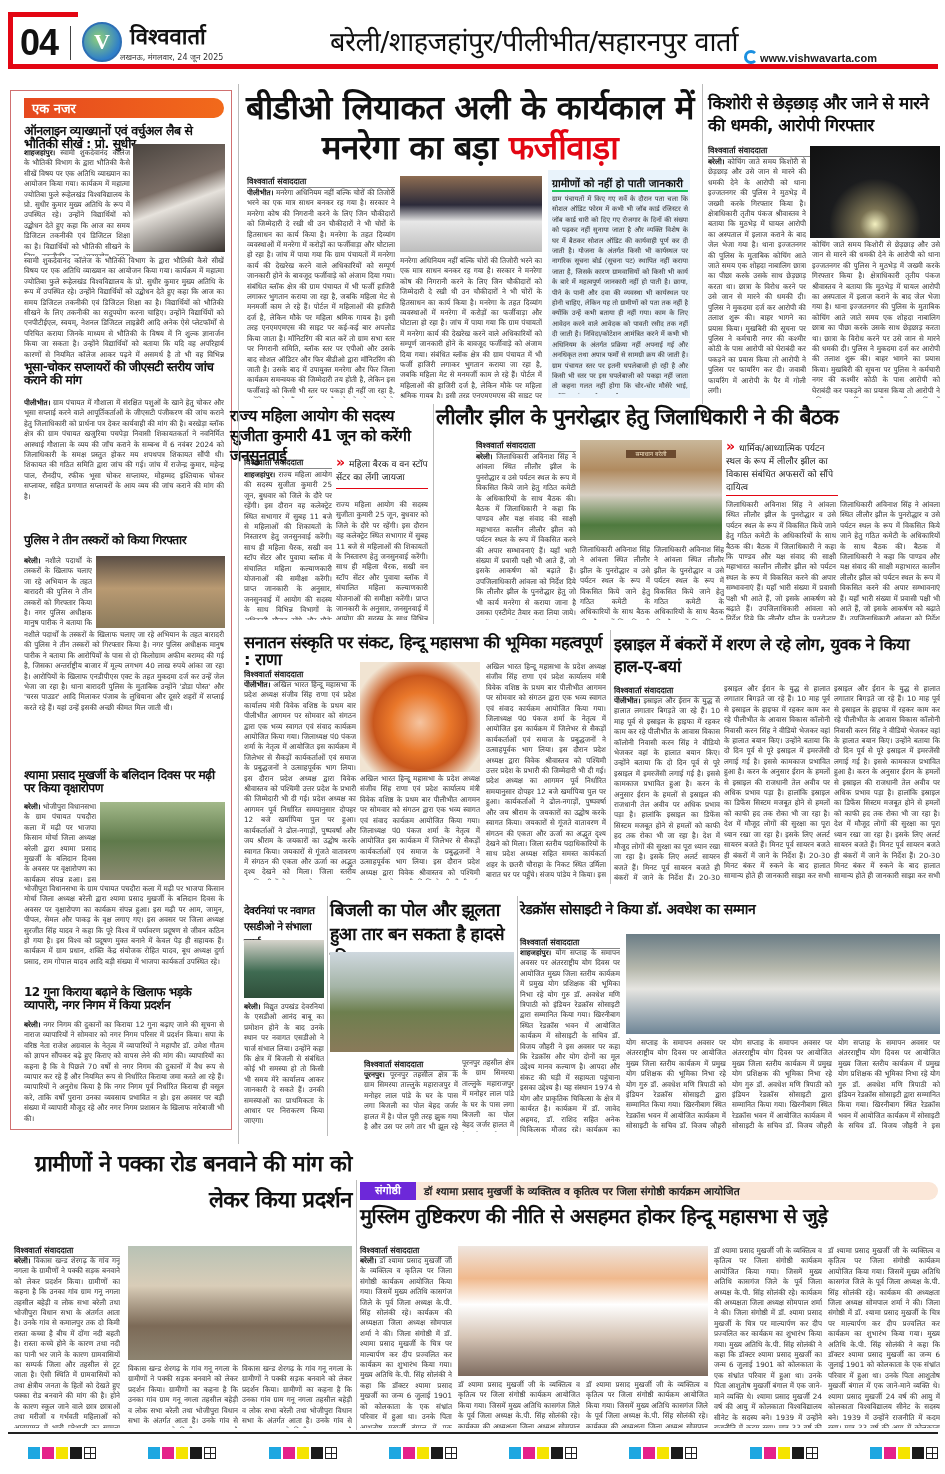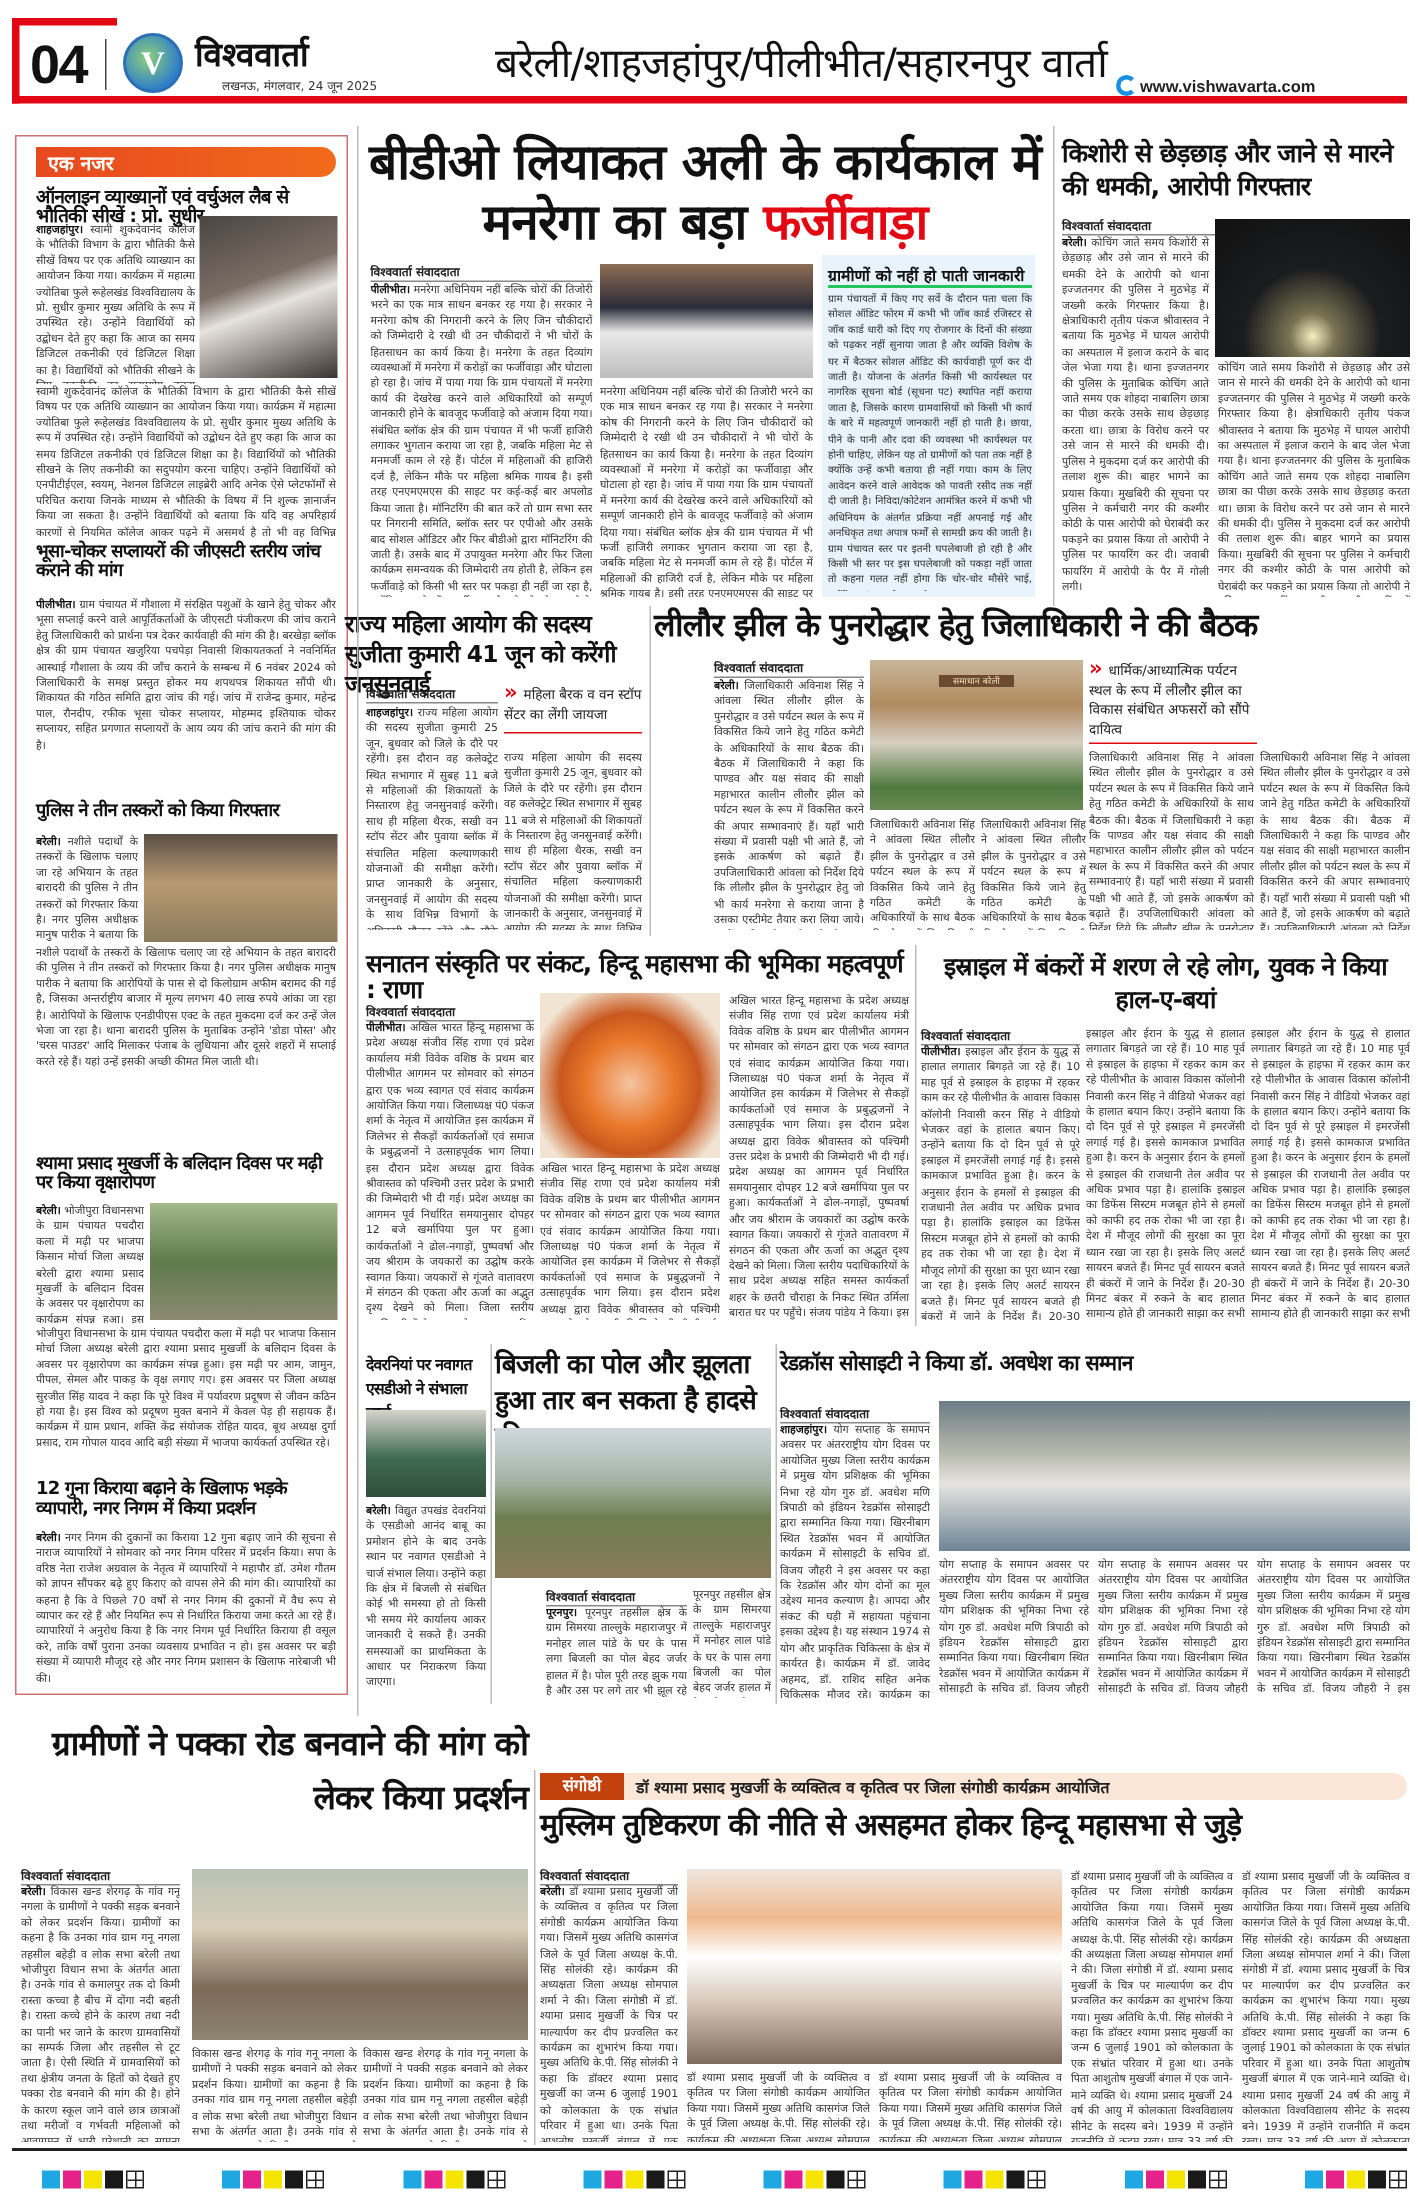--- a/index.html
+++ b/index.html
@@ -7,21 +7,21 @@
   body { position: relative; font-family: "DejaVu Sans", sans-serif; color: #1a1a1a; }
 
   .abs { position: absolute; }
   .hdr-topbar { left: 8px; top: 12px; width: 70px; height: 5px; background: #e30613; }
   .hdr-bottom { left: 8px; top: 64px; width: 930px; height: 5px; background: #e30613; }
   .hdr-left { left: 8px; top: 12px; width: 5px; height: 57px; background: #e30613; }
   .page-no { left: 20px; top: 22px; font-family: "Liberation Sans", sans-serif; font-size: 36px; font-weight: bold; letter-spacing: -1px; color: #111; }
   .hdr-sep { left: 70px; top: 26px; width: 1px; height: 34px; background: #444; }
   .logo { left: 82px; top: 22px; width: 40px; height: 40px; border-radius: 50%; background: radial-gradient(circle at 40% 40%, #8fd07a, #2f7fc9 70%); border: 2px solid #2d6fb5; display:flex; align-items:center; justify-content:center; color:#fff; font-weight:bold; font-size:22px; font-family:"Liberation Serif", serif; }
   .brand { left: 130px; top: 20px; font-size: 22px; font-weight: bold; color: #111; }
-  .dateline { left: 148px; top: 51px; font-size: 8px; color: #333; }
+  .dateline { left: 120px; top: 51px; font-size: 8px; color: #333; }
   .section-title { left: 330px; top: 22px; font-size: 27px; color: #111; letter-spacing: -0.5px; }
   .site { left: 760px; top: 52px; font-family: "Liberation Sans", sans-serif; font-size: 11px; font-weight: bold; color: #222; }
   .site-icon { left: 744px; top: 50px; width: 14px; height: 14px; border-radius: 50%; border: 3px solid #1a8fe0; border-right-color: transparent; }
 
   
   .box { border: 1px solid #c94c4c; }
   .body-text { font-size: 7.2px; line-height: 10.4px; color: #333; text-align: justify; overflow: hidden; }
   .body-text .lead { font-weight: bold; color: #111; }
   .byline { font-size: 8px; font-weight: bold; color: #222; border-bottom: 1px solid #888; padding-bottom: 1px; }
   .photo { background: #888; overflow: hidden; }
@@ -30,21 +30,21 @@
   .tag-red { background: linear-gradient(90deg,#e6491f,#f26a1b); color: #fff; font-weight: bold; border-radius: 0 10px 10px 0; }
 
   .col-rule { width: 1px; background: #bbb; }
 
   .highlight-box { background: #e9f3fb; }
 
   .quote { font-size: 9px; line-height: 13px; color: #222; }
   .quote .chev { color: #e30613; font-weight: bold; font-size: 14px; margin-right: 4px; }
 
   .sangoshthi-bar { background: #fbe7d8; border-radius: 0 12px 12px 0; }
-  .sangoshthi-tag { background: #c2410c; color: #fff; font-weight: bold; }
+  .sangoshthi-tag { background: #6d28d9; color: #fff; font-weight: bold; }
 
   .reg-row { left: 28px; top: 1447px; width: 910px; height: 14px; display: flex; justify-content: space-between; }
   .reg-group { display: flex; gap: 2px; }
   .reg-sw { width: 12px; height: 12px; }
   .reg-cross { width: 12px; height: 12px; border: 1px solid #222; position: relative; }
   .reg-cross::before { content:""; position:absolute; left:5px; top:0; width:1px; height:10px; background:#222; }
   .reg-cross::after { content:""; position:absolute; top:5px; left:0; height:1px; width:10px; background:#222; }
   .bottom-rule { left: 8px; top: 1432px; width: 930px; height: 2px; background: #222; }
 </style>
 </head>
@@ -183,21 +183,21 @@
   <span>अखिल भारत हिन्दू महासभा के प्रदेश अध्यक्ष संजीव सिंह राणा एवं प्रदेश कार्यालय मंत्री विवेक वशिष्ठ के प्रथम बार पीलीभीत आगमन पर सोमवार को संगठन द्वारा एक भव्य स्वागत एवं संवाद कार्यक्रम आयोजित किया गया। जिलाध्यक्ष पं0 पंकज शर्मा के नेतृत्व में आयोजित इस कार्यक्रम में जिलेभर से सैकड़ों कार्यकर्ताओं एवं समाज के प्रबुद्धजनों ने उत्साहपूर्वक भाग लिया। इस दौरान प्रदेश अध्यक्ष द्वारा विवेक श्रीवास्तव को पश्चिमी उत्तर प्रदेश के प्रभारी की जिम्मेदारी भी दी गई। प्रदेश अध्यक्ष का आगमन पूर्व निर्धारित समयानुसार दोपहर 12 बजे खर्मापिया पुल पर हुआ। कार्यकर्ताओं ने ढोल-नगाड़ों, पुष्पवर्षा और जय श्रीराम के जयकारों का उद्घोष करके स्वागत किया। जयकारों से गूंजते वातावरण में संगठन की एकता और ऊर्जा का अद्भुत दृश्य देखने को मिला। जिला स्तरीय पदाधिकारियों के साथ प्रदेश अध्यक्ष सहित समस्त कार्यकर्ता शहर के छतरी चौराहा के निकट स्थित उर्मिला बारात घर पर पहुँचे। संजय पांडेय ने किया। इस दौरान प्रदेश अध्यक्ष ने कार्यकर्ताओं से सीधे संवाद किया और संगठन के जिला स्तर पर हो रहे कार्यों की सराहना की। प्रदेश अध्यक्ष ने कहा कि हिन्दू महासभा केवल एक संगठन नहीं, बल्कि एक विचारधारा है जो भारत की सनातन आत्मा और सांस्कृतिक मूल्यों की रक्षा के लिए निरंतर कार्य कर रही है। युवाओं से संगठन को मजबूत करने और समाज में सांस्कृतिक चेतना का प्रचार प्रसार करने का आह्वान किया। ने कहा कि हिन्दू महासभा एक राजनीतिक संगठन है और यह भारत की सबसे पहली पार्टियों में से एक है, जिसकी स्थापना 1885 में हुई थी।</span>
 </div>
 <div class="abs photo" style="left:360px; top:662px; width:120px; height:110px; background:radial-gradient(ellipse at 50% 55%,#f5c4a0 0%,#e9772a 35%,#c9581e 55%,#f1e4d2 80%);"></div>
 <div class="abs body-text" style="left:360px; top:774px; width:120px; height:106px;">
   <span>अखिल भारत हिन्दू महासभा के प्रदेश अध्यक्ष संजीव सिंह राणा एवं प्रदेश कार्यालय मंत्री विवेक वशिष्ठ के प्रथम बार पीलीभीत आगमन पर सोमवार को संगठन द्वारा एक भव्य स्वागत एवं संवाद कार्यक्रम आयोजित किया गया। जिलाध्यक्ष पं0 पंकज शर्मा के नेतृत्व में आयोजित इस कार्यक्रम में जिलेभर से सैकड़ों कार्यकर्ताओं एवं समाज के प्रबुद्धजनों ने उत्साहपूर्वक भाग लिया। इस दौरान प्रदेश अध्यक्ष द्वारा विवेक श्रीवास्तव को पश्चिमी उत्तर प्रदेश के प्रभारी की जिम्मेदारी भी दी गई। प्रदेश अध्यक्ष का आगमन पूर्व निर्धारित समयानुसार दोपहर 12 बजे खर्मापिया पुल पर हुआ। कार्यकर्ताओं ने ढोल-नगाड़ों, पुष्पवर्षा और जय श्रीराम के जयकारों का उद्घोष करके स्वागत किया। जयकारों से गूंजते वातावरण में संगठन की एकता और ऊर्जा का अद्भुत दृश्य देखने को मिला। जिला स्तरीय पदाधिकारियों के साथ प्रदेश अध्यक्ष सहित समस्त कार्यकर्ता शहर के छतरी चौराहा के निकट स्थित उर्मिला बारात घर पर पहुँचे। संजय पांडेय ने किया। इस दौरान प्रदेश अध्यक्ष ने कार्यकर्ताओं से सीधे संवाद किया और संगठन के जिला स्तर पर हो रहे कार्यों की सराहना की। प्रदेश अध्यक्ष ने कहा कि हिन्दू महासभा केवल एक संगठन नहीं, बल्कि एक विचारधारा है जो भारत की सनातन आत्मा और सांस्कृतिक मूल्यों की रक्षा के लिए निरंतर कार्य कर रही है। युवाओं से संगठन को मजबूत करने और समाज में सांस्कृतिक चेतना का प्रचार प्रसार करने का आह्वान किया। ने कहा कि हिन्दू महासभा एक राजनीतिक संगठन है और यह भारत की सबसे पहली पार्टियों में से एक है, जिसकी स्थापना 1885 में हुई थी।</span>
 </div>
 <div class="abs body-text" style="left:486px; top:662px; width:120px; height:218px;">
   <span>अखिल भारत हिन्दू महासभा के प्रदेश अध्यक्ष संजीव सिंह राणा एवं प्रदेश कार्यालय मंत्री विवेक वशिष्ठ के प्रथम बार पीलीभीत आगमन पर सोमवार को संगठन द्वारा एक भव्य स्वागत एवं संवाद कार्यक्रम आयोजित किया गया। जिलाध्यक्ष पं0 पंकज शर्मा के नेतृत्व में आयोजित इस कार्यक्रम में जिलेभर से सैकड़ों कार्यकर्ताओं एवं समाज के प्रबुद्धजनों ने उत्साहपूर्वक भाग लिया। इस दौरान प्रदेश अध्यक्ष द्वारा विवेक श्रीवास्तव को पश्चिमी उत्तर प्रदेश के प्रभारी की जिम्मेदारी भी दी गई। प्रदेश अध्यक्ष का आगमन पूर्व निर्धारित समयानुसार दोपहर 12 बजे खर्मापिया पुल पर हुआ। कार्यकर्ताओं ने ढोल-नगाड़ों, पुष्पवर्षा और जय श्रीराम के जयकारों का उद्घोष करके स्वागत किया। जयकारों से गूंजते वातावरण में संगठन की एकता और ऊर्जा का अद्भुत दृश्य देखने को मिला। जिला स्तरीय पदाधिकारियों के साथ प्रदेश अध्यक्ष सहित समस्त कार्यकर्ता शहर के छतरी चौराहा के निकट स्थित उर्मिला बारात घर पर पहुँचे। संजय पांडेय ने किया। इस दौरान प्रदेश अध्यक्ष ने कार्यकर्ताओं से सीधे संवाद किया और संगठन के जिला स्तर पर हो रहे कार्यों की सराहना की। प्रदेश अध्यक्ष ने कहा कि हिन्दू महासभा केवल एक संगठन नहीं, बल्कि एक विचारधारा है जो भारत की सनातन आत्मा और सांस्कृतिक मूल्यों की रक्षा के लिए निरंतर कार्य कर रही है। युवाओं से संगठन को मजबूत करने और समाज में सांस्कृतिक चेतना का प्रचार प्रसार करने का आह्वान किया। ने कहा कि हिन्दू महासभा एक राजनीतिक संगठन है और यह भारत की सबसे पहली पार्टियों में से एक है, जिसकी स्थापना 1885 में हुई थी।</span>
 </div>
 
-<div class="abs hl" style="left:614px; top:634px; width:326px; font-size:16.5px; font-weight:600; text-align:center; line-height:22px;">इस्राइल में बंकरों में शरण ले रहे लोग, युवक ने किया हाल-ए-बयां</div>
+<div class="abs hl" style="left:614px; top:634px; width:326px; font-size:16.5px; font-weight:600; line-height:22px;">इस्राइल में बंकरों में शरण ले रहे लोग, युवक ने किया हाल-ए-बयां</div>
 <div class="abs byline" style="left:614px; top:684px; width:106px;">विश्ववार्ता संवाददाता</div>
 <div class="abs body-text" style="left:614px; top:696px; width:106px; height:184px;">
   <span class="lead">पीलीभीत।</span>
   <span>इस्राइल और ईरान के युद्ध से हालात लगातार बिगड़ते जा रहे हैं। 10 माह पूर्व से इस्राइल के हाइफा में रहकर काम कर रहे पीलीभीत के आवास विकास कॉलोनी निवासी करन सिंह ने वीडियो भेजकर वहां के हालात बयान किए। उन्होंने बताया कि दो दिन पूर्व से पूरे इस्राइल में इमरजेंसी लगाई गई है। इससे कामकाज प्रभावित हुआ है। करन के अनुसार ईरान के हमलों से इस्राइल की राजधानी तेल अवीव पर अधिक प्रभाव पड़ा है। हालांकि इस्राइल का डिफेंस सिस्टम मजबूत होने से हमलों को काफी हद तक रोका भी जा रहा है। देश में मौजूद लोगों की सुरक्षा का पूरा ध्यान रखा जा रहा है। इसके लिए अलर्ट सायरन बजते हैं। मिनट पूर्व सायरन बजते ही बंकरों में जाने के निर्देश हैं। 20-30 मिनट बंकर में रुकने के बाद हालात सामान्य होते ही जानकारी साझा कर सभी को बाहर निकलने की छूट दी जा रही है। करन ने बताया कि तेल हाइफा, तेल अवीव से 120 किलोमीटर की दूरी पर है। दो दिन पूर्व उनके निवास स्थान से दो किलोमीटर की दूरी पर सुबह करीब साढ़े आठ बजे हमला हुआ। हालांकि 20 मिनट में ही स्थिति को सामान्य कर दिया गया। लोग सतर्कता के बीच घरों से निकल रहे हैं। तीन दिन पूर्व सायरन बजने की स्थिति में दिन में तीन बार बंकर में शरण लेना पड़ा था। करन ने बताया कि एक सप्ताह पूर्व इंडियन एंबेसी की ओर से भारतीय लोगों के फार्म भरवाए गए। युद्ध के बीच नागरिकों की सुरक्षा के चलते यह प्रक्रिया अपनाई गई।</span>
 </div>
 <div class="abs body-text" style="left:724px; top:684px; width:106px; height:196px;">
   <span>इस्राइल और ईरान के युद्ध से हालात लगातार बिगड़ते जा रहे हैं। 10 माह पूर्व से इस्राइल के हाइफा में रहकर काम कर रहे पीलीभीत के आवास विकास कॉलोनी निवासी करन सिंह ने वीडियो भेजकर वहां के हालात बयान किए। उन्होंने बताया कि दो दिन पूर्व से पूरे इस्राइल में इमरजेंसी लगाई गई है। इससे कामकाज प्रभावित हुआ है। करन के अनुसार ईरान के हमलों से इस्राइल की राजधानी तेल अवीव पर अधिक प्रभाव पड़ा है। हालांकि इस्राइल का डिफेंस सिस्टम मजबूत होने से हमलों को काफी हद तक रोका भी जा रहा है। देश में मौजूद लोगों की सुरक्षा का पूरा ध्यान रखा जा रहा है। इसके लिए अलर्ट सायरन बजते हैं। मिनट पूर्व सायरन बजते ही बंकरों में जाने के निर्देश हैं। 20-30 मिनट बंकर में रुकने के बाद हालात सामान्य होते ही जानकारी साझा कर सभी को बाहर निकलने की छूट दी जा रही है। करन ने बताया कि तेल हाइफा, तेल अवीव से 120 किलोमीटर की दूरी पर है। दो दिन पूर्व उनके निवास स्थान से दो किलोमीटर की दूरी पर सुबह करीब साढ़े आठ बजे हमला हुआ। हालांकि 20 मिनट में ही स्थिति को सामान्य कर दिया गया। लोग सतर्कता के बीच घरों से निकल रहे हैं। तीन दिन पूर्व सायरन बजने की स्थिति में दिन में तीन बार बंकर में शरण लेना पड़ा था। करन ने बताया कि एक सप्ताह पूर्व इंडियन एंबेसी की ओर से भारतीय लोगों के फार्म भरवाए गए। युद्ध के बीच नागरिकों की सुरक्षा के चलते यह प्रक्रिया अपनाई गई।</span>
 </div>
 <div class="abs body-text" style="left:834px; top:684px; width:106px; height:196px;">
   <span>इस्राइल और ईरान के युद्ध से हालात लगातार बिगड़ते जा रहे हैं। 10 माह पूर्व से इस्राइल के हाइफा में रहकर काम कर रहे पीलीभीत के आवास विकास कॉलोनी निवासी करन सिंह ने वीडियो भेजकर वहां के हालात बयान किए। उन्होंने बताया कि दो दिन पूर्व से पूरे इस्राइल में इमरजेंसी लगाई गई है। इससे कामकाज प्रभावित हुआ है। करन के अनुसार ईरान के हमलों से इस्राइल की राजधानी तेल अवीव पर अधिक प्रभाव पड़ा है। हालांकि इस्राइल का डिफेंस सिस्टम मजबूत होने से हमलों को काफी हद तक रोका भी जा रहा है। देश में मौजूद लोगों की सुरक्षा का पूरा ध्यान रखा जा रहा है। इसके लिए अलर्ट सायरन बजते हैं। मिनट पूर्व सायरन बजते ही बंकरों में जाने के निर्देश हैं। 20-30 मिनट बंकर में रुकने के बाद हालात सामान्य होते ही जानकारी साझा कर सभी को बाहर निकलने की छूट दी जा रही है। करन ने बताया कि तेल हाइफा, तेल अवीव से 120 किलोमीटर की दूरी पर है। दो दिन पूर्व उनके निवास स्थान से दो किलोमीटर की दूरी पर सुबह करीब साढ़े आठ बजे हमला हुआ। हालांकि 20 मिनट में ही स्थिति को सामान्य कर दिया गया। लोग सतर्कता के बीच घरों से निकल रहे हैं। तीन दिन पूर्व सायरन बजने की स्थिति में दिन में तीन बार बंकर में शरण लेना पड़ा था। करन ने बताया कि एक सप्ताह पूर्व इंडियन एंबेसी की ओर से भारतीय लोगों के फार्म भरवाए गए। युद्ध के बीच नागरिकों की सुरक्षा के चलते यह प्रक्रिया अपनाई गई।</span>

